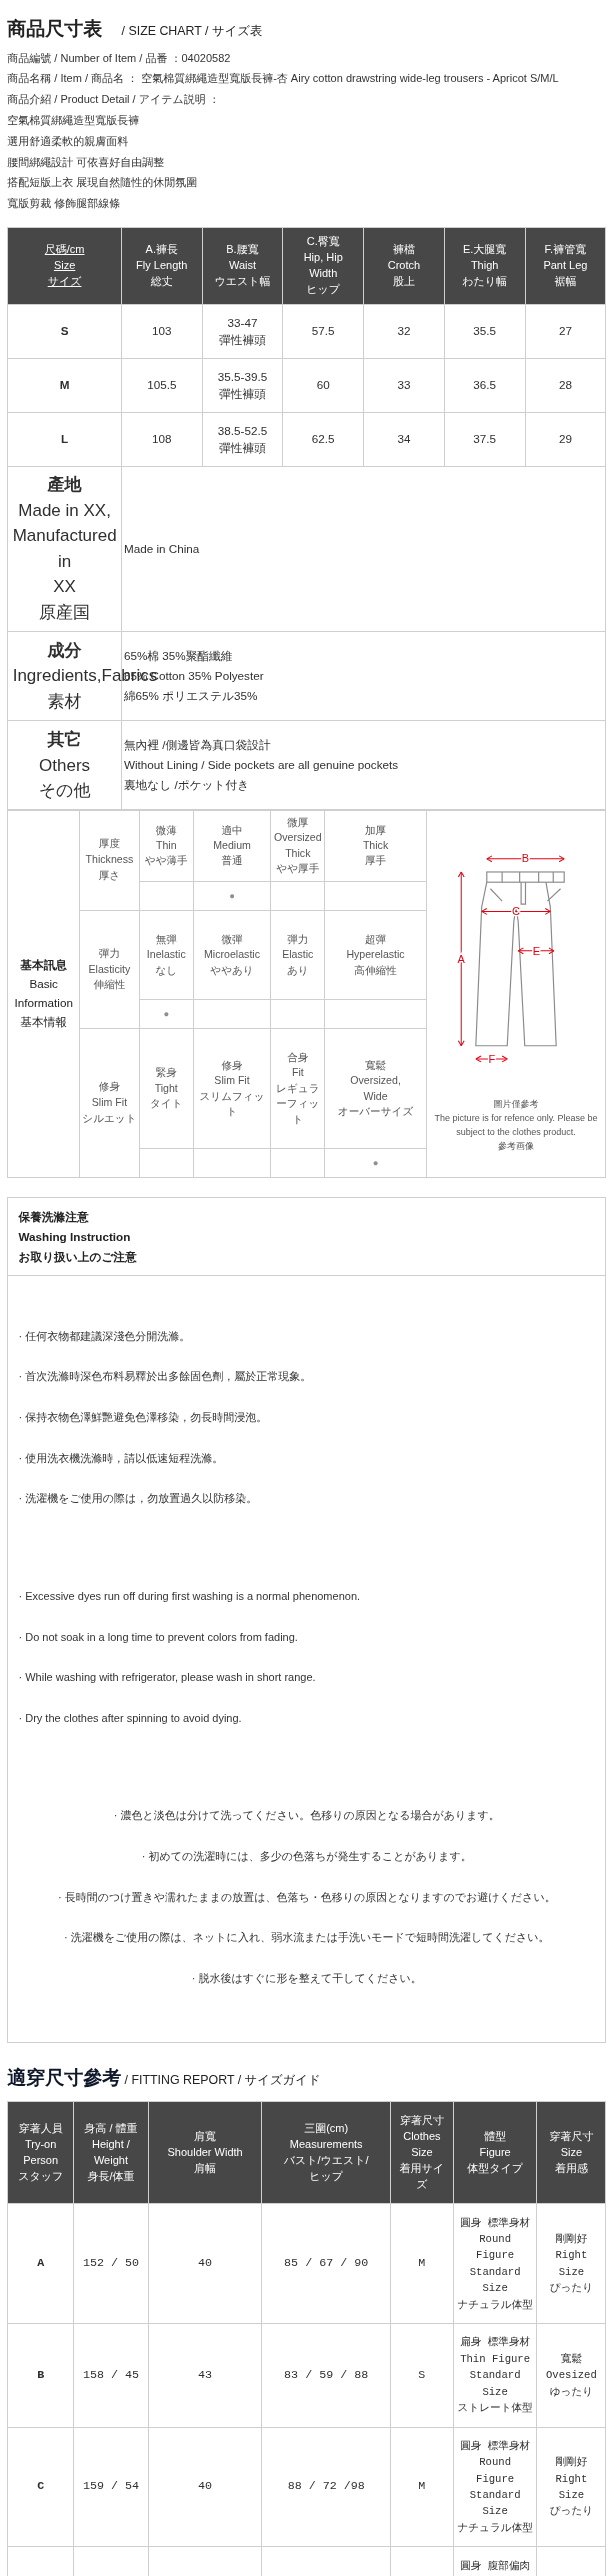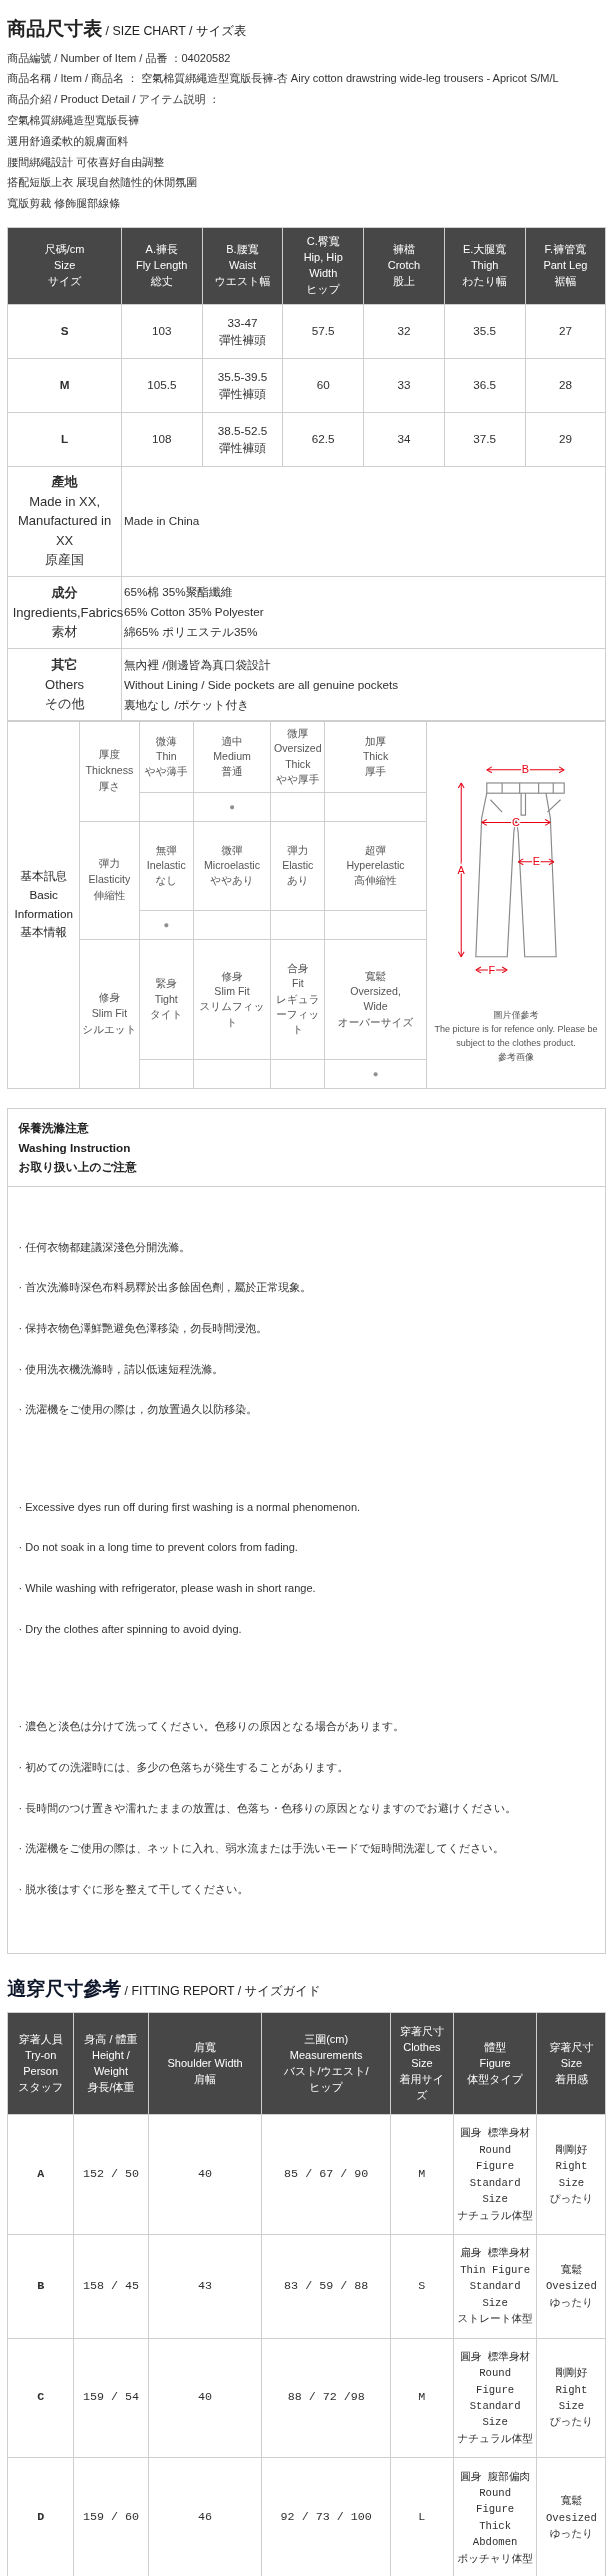--- a/index.html
+++ b/index.html
@@ -7,58 +7,58 @@
   body {
     width: 614px;
     font-family: "Liberation Sans", "DejaVu Sans", sans-serif;
     color: #3d3d3d;
   }
   .page { padding: 10.2px 7.3px 0 7.3px; }
 
   
   .doc-title { margin: 5.8px 0 7.3px 0; }
   .doc-title .big { font-size: 19px; font-weight: bold; color: #222; }
-  .doc-title .small { font-size: 12.4px; color: #222; }
+  .doc-title .small { font-size: 12.4px; color: #222; margin-left: 16px; }
   .meta-line { font-size: 11px; line-height: 1.8; color: #333; }
   .detail-lines { font-size: 11px; line-height: 1.9; color: #333; margin-bottom: 13px; }
 
   
   table { border-collapse: collapse; width: 599px; table-layout: fixed; }
   td, th { border: 0.7px solid #cfcfcf; padding: 5.8px 4.4px; text-align: center; vertical-align: middle; }
   th {
     background: #474747; color: #ffffff; font-weight: normal;
     font-size: 11px; line-height: 1.45; white-space: pre-line;
   }
   td { font-size: 11.7px; color: #2f2f2f; white-space: pre-line; line-height: 1.5; }
 
   .size-table th { height: 63px; }
   .size-table td { height: 54px; }
-  .size-table .c0 { width: 19%; }
+  .size-table .c0 { width: 19%; text-decoration: underline; }
   .size-table .size-cell { font-weight: bold; }
-  .info-label { font-size: 13px; line-height: 1.5; }
+  .info-label { font-size: 17px; line-height: 1.5; }
   .info-label .zh { font-weight: bold; }
   .info-value { text-align: left; padding-left: 2px; font-size: 11.7px; line-height: 1.7; }
 
   
   .basic-table td { font-size: 10.6px; color: #555; padding: 4.4px 2.2px; }
   .basic-table .section-label { font-size: 11.7px; color: #222; line-height: 1.6; }
-  .basic-table .section-label .zh { font-weight: normal; }
+  .basic-table .section-label .zh { font-weight: bold; }
   .basic-table .attr-label { color: #555; }
   .basic-table .opt { line-height: 1.45; }
   .basic-table .dot-cell { height: 29px; font-size: 9.5px; color: #8f8f8f; }
   .basic-table .diagram-cell { background: #fff; vertical-align: middle; padding: 7.3px 2.9px; }
   .diagram-caption { font-size: 9px; color: #555; line-height: 1.55; margin-top: 7.3px; white-space: pre-line; }
 
   
   .wash-table { margin-top: 19px; }
   .wash-table td { text-align: left; padding: 8.8px 10.2px; }
   .wash-title { font-size: 11.7px; font-weight: bold; line-height: 1.7; color: #222; white-space: pre-line; height: 64px; vertical-align: top; }
   .wash-body { font-size: 11px; line-height: 1.85; color: #333; }
   .wash-group { margin-bottom: 16px; }
-  .wash-group:last-child { margin-bottom: 4.4px; }
+  .wash-group:last-child { margin-bottom: 4.4px; text-align: center; }
 
   
   .fit-heading { margin: 22px 0 10.2px 0; }
   .fit-heading .big { font-size: 19px; font-weight: bold; color: #0f172a; }
   .fit-heading .small { font-size: 12.4px; color: #222; }
   .fit-table th { height: 102px; font-size: 11px; }
   .fit-table td { padding: 10.2px 2.9px; font-family: Liberation Mono, monospace; }
   .fit-table .figure-cell { font-size: 10.6px; line-height: 1.55; }
   .fit-table .feel-cell  { font-size: 10.6px; line-height: 1.55; }
   .fit-table .person-cell { font-weight: bold; }

